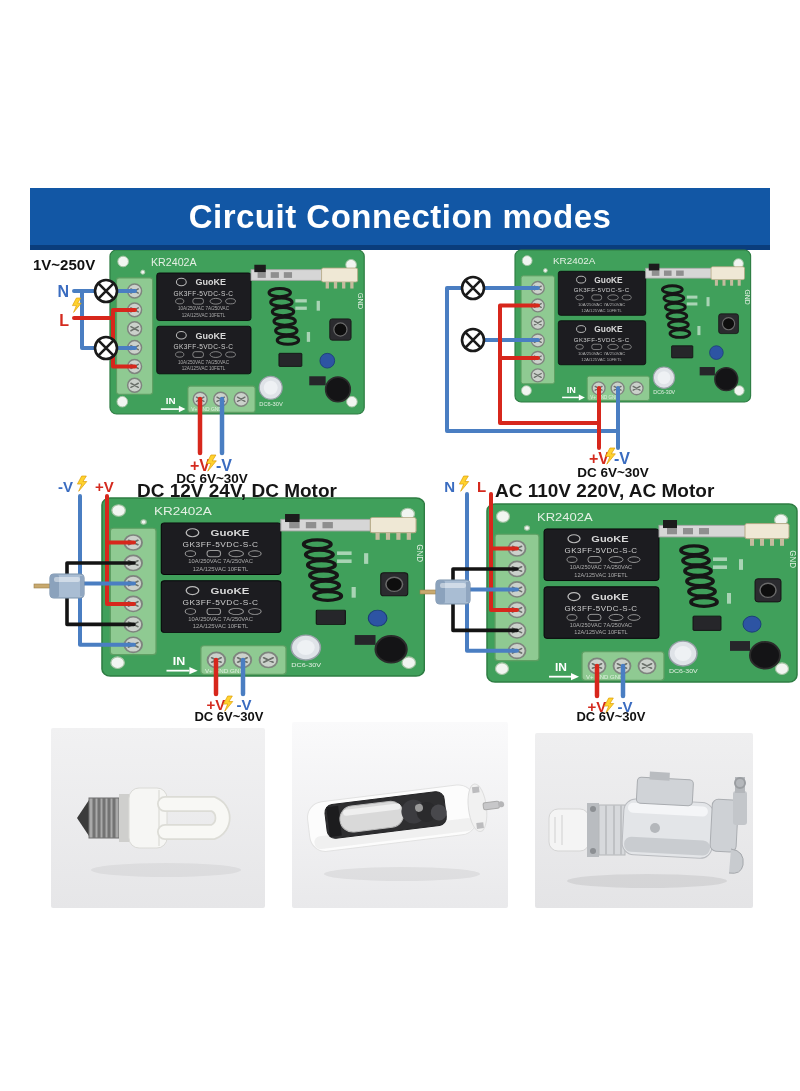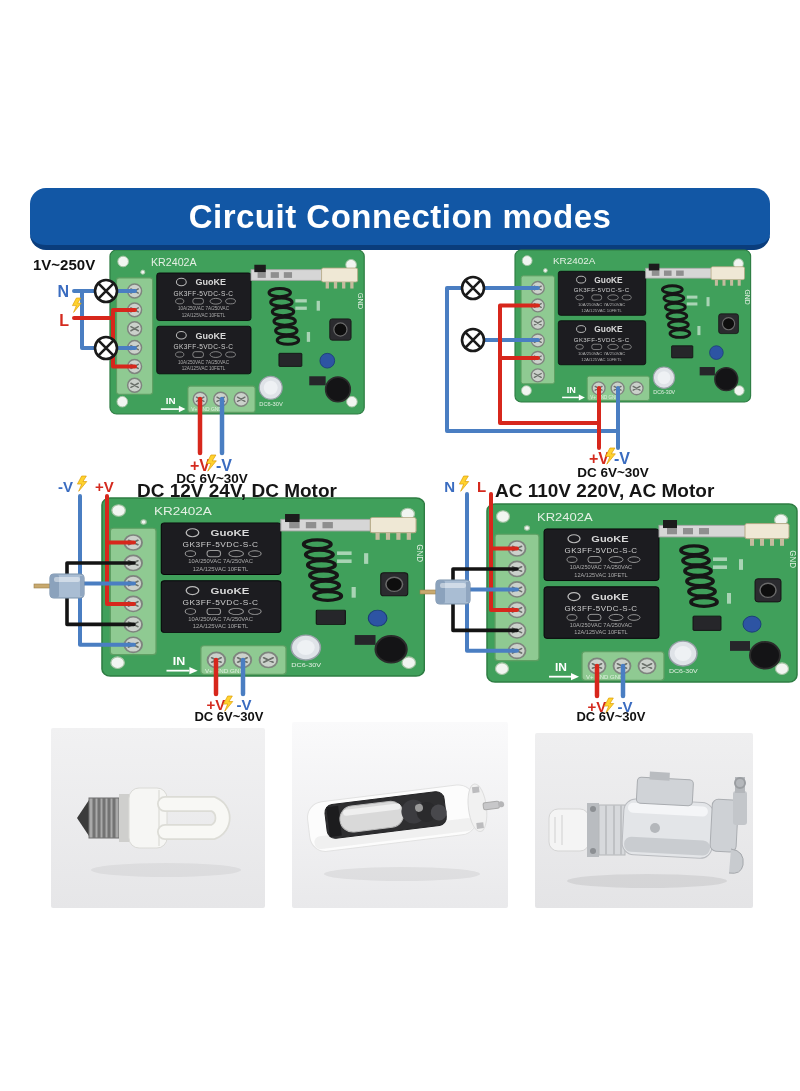--- a/index.html
+++ b/index.html
@@ -1,20 +1,20 @@
 <!DOCTYPE html>
 <html><head>
 <meta charset="utf-8">
 <style>
   html,body{margin:0;padding:0;background:#ffffff;}
   .page{position:relative;width:800px;height:1091px;background:#ffffff;overflow:hidden;
         font-family:"Liberation Sans",sans-serif;}
   .banner{position:absolute;left:30px;top:188px;width:740px;height:57px;
           background:#1257a5;border-bottom:5px solid #0a3d7c;
-          display:flex;align-items:center;justify-content:center;border-radius:16px;}
+          display:flex;align-items:center;justify-content:center;}
   .banner span{color:#ffffff;font-size:33px;font-weight:bold;letter-spacing:.5px;}
   svg{position:absolute;}
   text{font-family:"Liberation Sans",sans-serif;}
   .panel{position:absolute;border-radius:2px;}
   .p1{left:51px;top:728px;width:214px;height:180px;background:linear-gradient(180deg,#f1f1f2,#e6e6e8);}
   .p2{left:292px;top:722px;width:216px;height:186px;background:linear-gradient(180deg,#fafafb,#e9e9eb);}
   .p3{left:535px;top:733px;width:218px;height:175px;background:linear-gradient(180deg,#efeff0,#e4e4e6);}
   .panel svg{position:absolute;left:0;top:0;}
 </style>
 </head>

